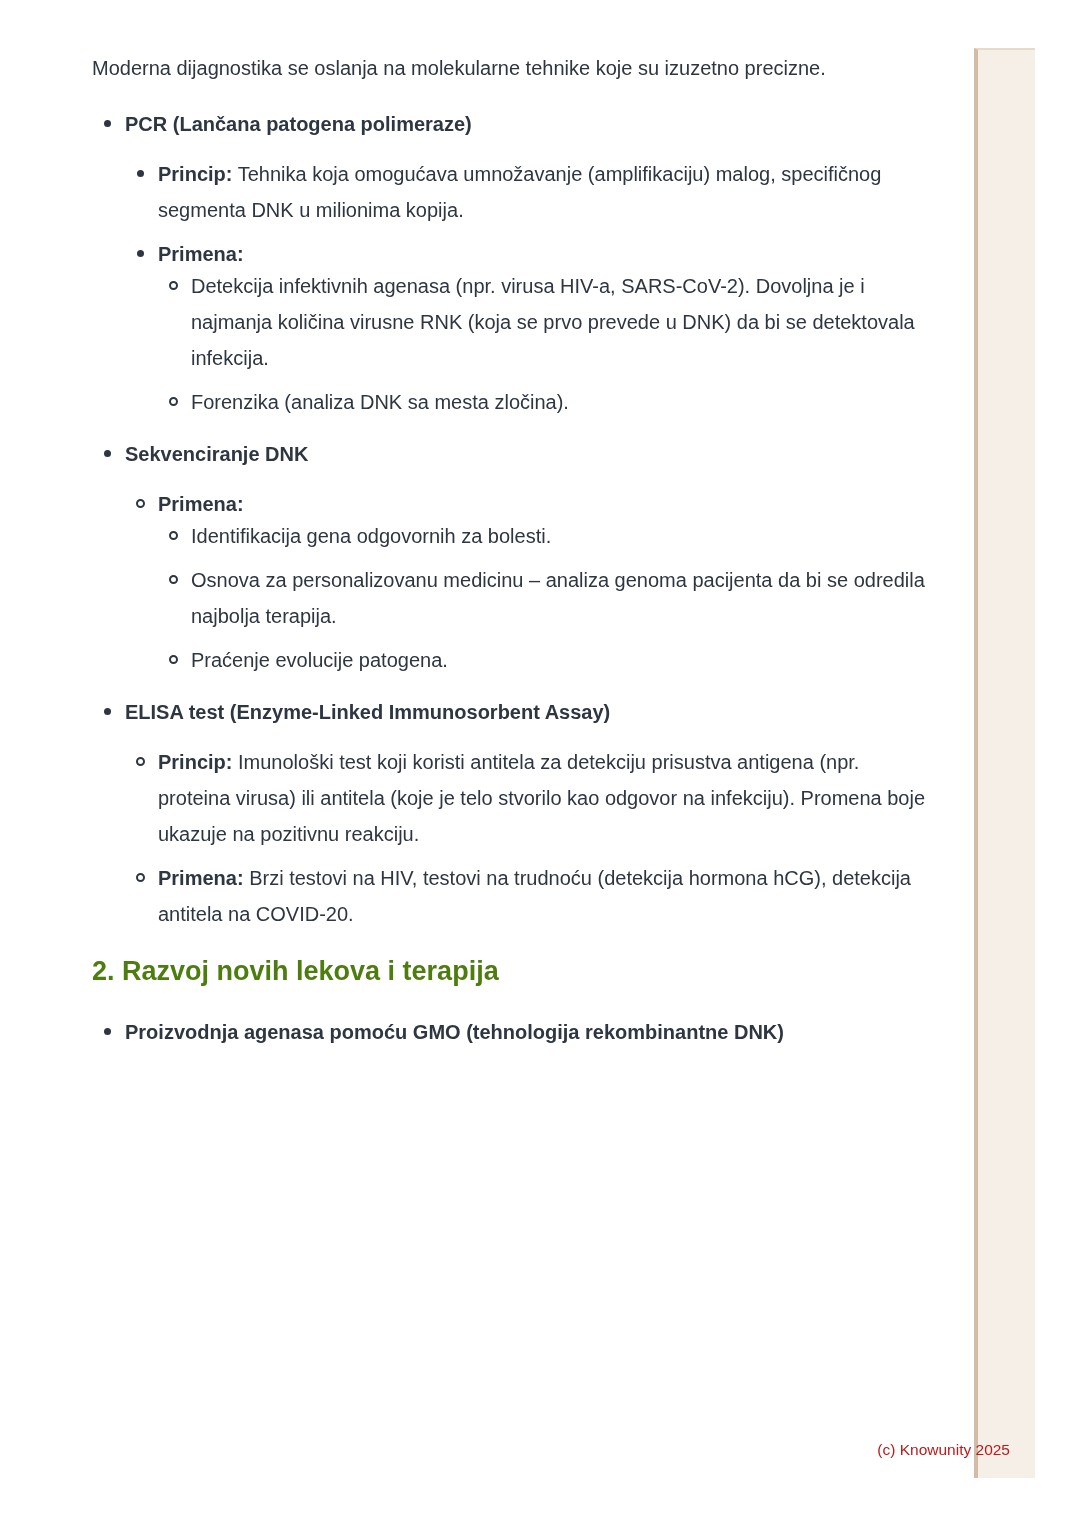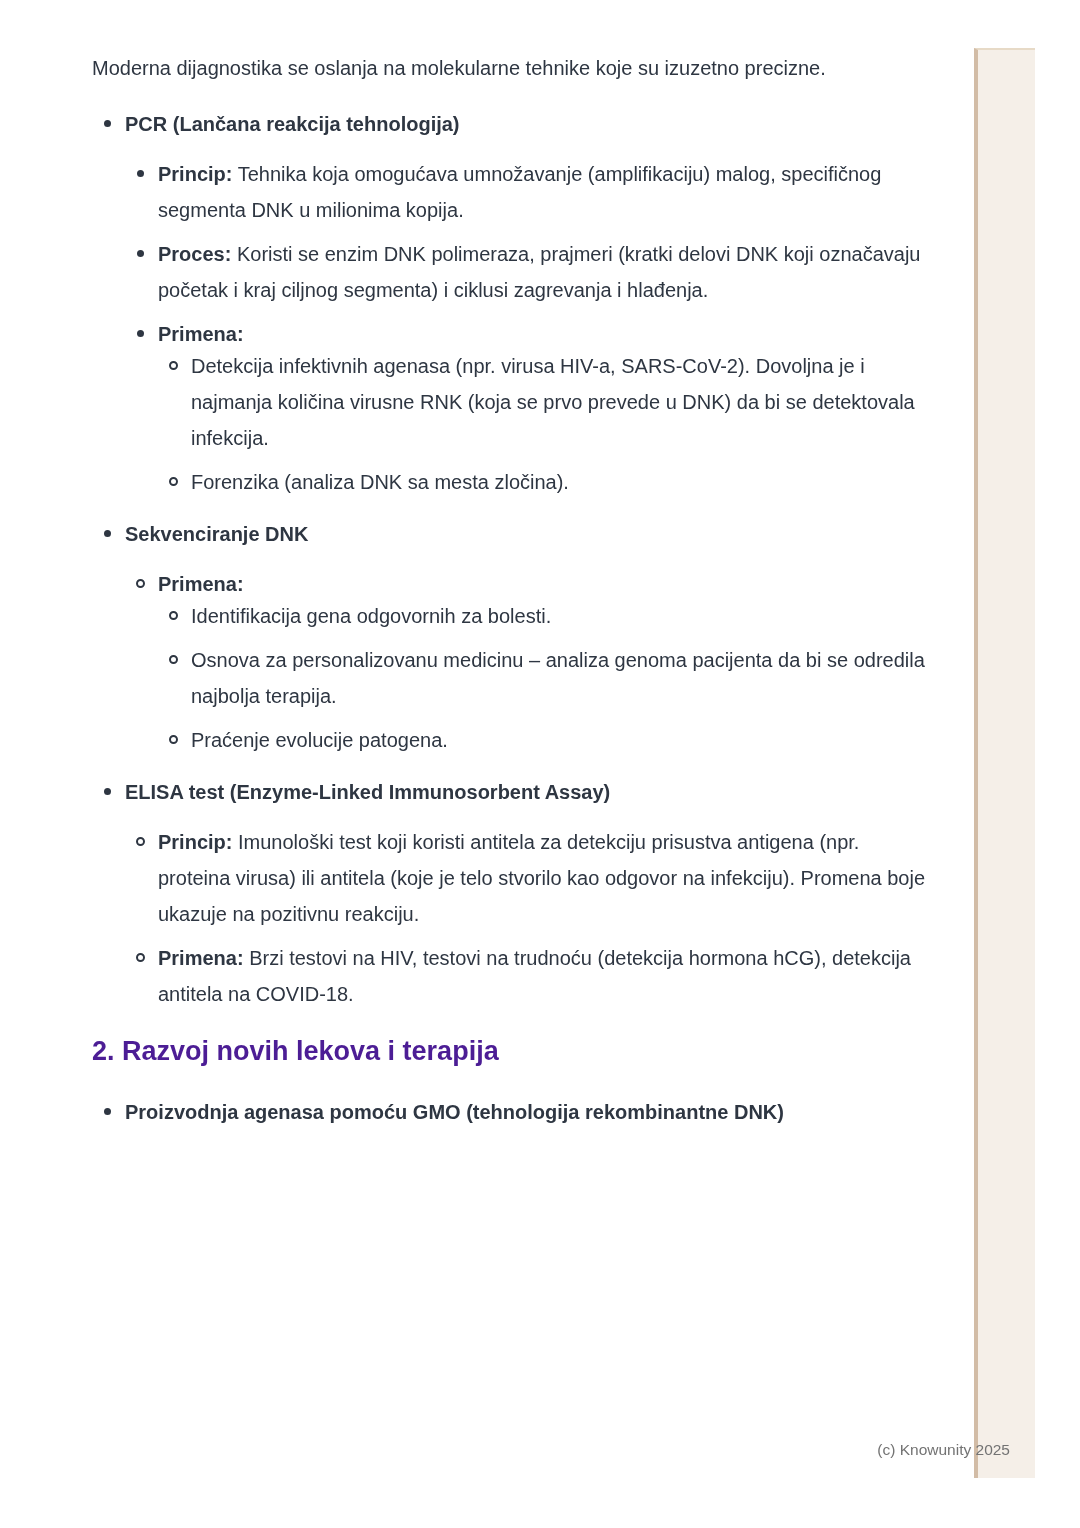--- a/index.html
+++ b/index.html
@@ -50,62 +50,61 @@
     border-radius: 50%;
     border: 2px solid #2E3642;
     background: transparent;
   }
   ul.l1 > li { margin-bottom: 16px; }
   ul.l2 { margin-top: 14px; }
   ul.l2 > li { margin-bottom: 8px; }
   ul.l3 { margin-top: -4px; }
   ul.l3 > li { margin-bottom: 8px; }
   h2.section-heading {
-    color: #4c1d95;
+    color: #4d7c0f;
     font-size: 27px;
     font-weight: 700;
     line-height: 34px;
     margin: 22px 0 26px 0;
   }
   .next-page-edge {
     position: absolute;
     left: 974px; top: 48px;
     width: 61px; height: 1430px;
     background: #F5EFE8;
     border-left: 4px solid #D2BCA6;
     border-top: 2px solid #E7DAC7;
     z-index: 1;
   }
   .footer-copyright {
     position: absolute;
     top: 1441px;
     right: 70px;
     font-size: 15.5px;
     line-height: 18px;
-    color: #737373;
+    color: #b91c1c;
     z-index: 2;
     white-space: nowrap;
   }
 </style>
 </head>
 <body>
 
 <div class="page">
 
   <div class="content">
 
     <p class="para">Moderna dijagnostika se oslanja na molekularne tehnike koje su izuzetno precizne.</p>
 
     <ul class="lvl disc l1">
 
       <li>
-        <span class="b">PCR (Lančana reakcija tehnologija)</span>
+        <span class="b">PCR (Lančana patogena polimeraze)</span>
         <ul class="lvl disc l2">
           <li><span class="b">Princip:</span><span> Tehnika koja omogućava umnožavanje (amplifikaciju) malog, specifičnog segmenta DNK u milionima kopija.</span></li>
-          <li><span class="b">Proces:</span><span> Koristi se enzim DNK polimeraza, prajmeri (kratki delovi DNK koji označavaju početak i kraj ciljnog segmenta) i ciklusi zagrevanja i hlađenja.</span></li>
           <li>
             <span class="b">Primena:</span>
             <ul class="lvl circle l3">
               <li>Detekcija infektivnih agenasa (npr. virusa HIV-a, SARS-CoV-2). Dovoljna je i najmanja količina virusne RNK (koja se prvo prevede u DNK) da bi se detektovala infekcija.</li>
               <li>Forenzika (analiza DNK sa mesta zločina).</li>
             </ul>
           </li>
         </ul>
       </li>
 
@@ -120,21 +119,21 @@
               <li>Praćenje evolucije patogena.</li>
             </ul>
           </li>
         </ul>
       </li>
 
       <li>
         <span class="b">ELISA test (Enzyme-Linked Immunosorbent Assay)</span>
         <ul class="lvl circle l2">
           <li><span class="b">Princip:</span><span> Imunološki test koji koristi antitela za detekciju prisustva antigena (npr. proteina virusa) ili antitela (koje je telo stvorilo kao odgovor na infekciju). Promena boje ukazuje na pozitivnu reakciju.</span></li>
-          <li><span class="b">Primena:</span><span> Brzi testovi na HIV, testovi na trudnoću (detekcija hormona hCG), detekcija antitela na COVID-18.</span></li>
+          <li><span class="b">Primena:</span><span> Brzi testovi na HIV, testovi na trudnoću (detekcija hormona hCG), detekcija antitela na COVID-20.</span></li>
         </ul>
       </li>
 
     </ul>
 
     <h2 class="section-heading">2. Razvoj novih lekova i terapija</h2>
 
 
     <ul class="lvl disc l1">
       <li><span class="b">Proizvodnja agenasa pomoću GMO (tehnologija rekombinantne DNK)</span></li>

